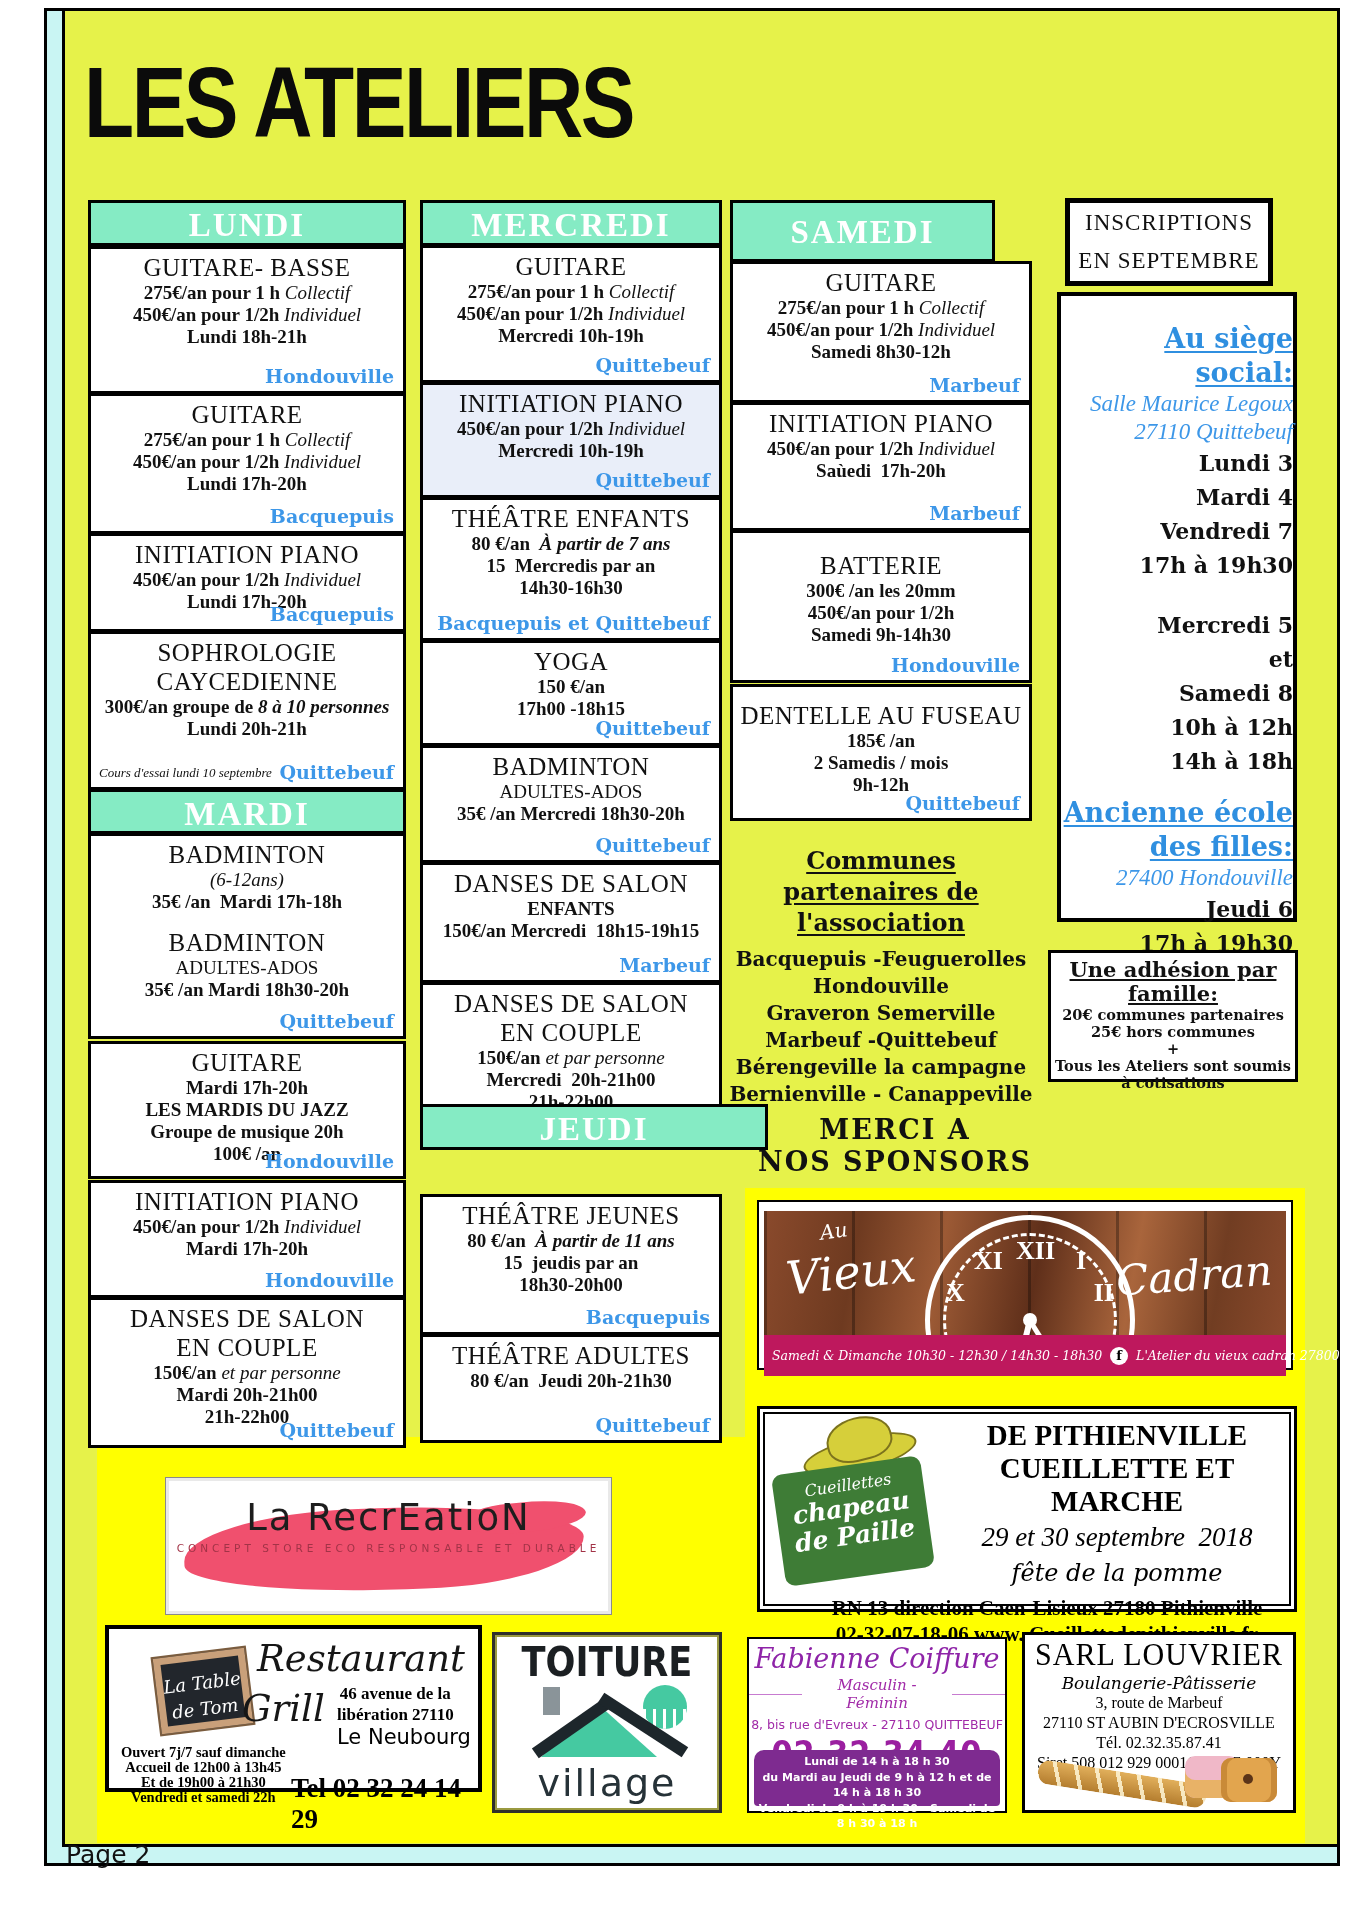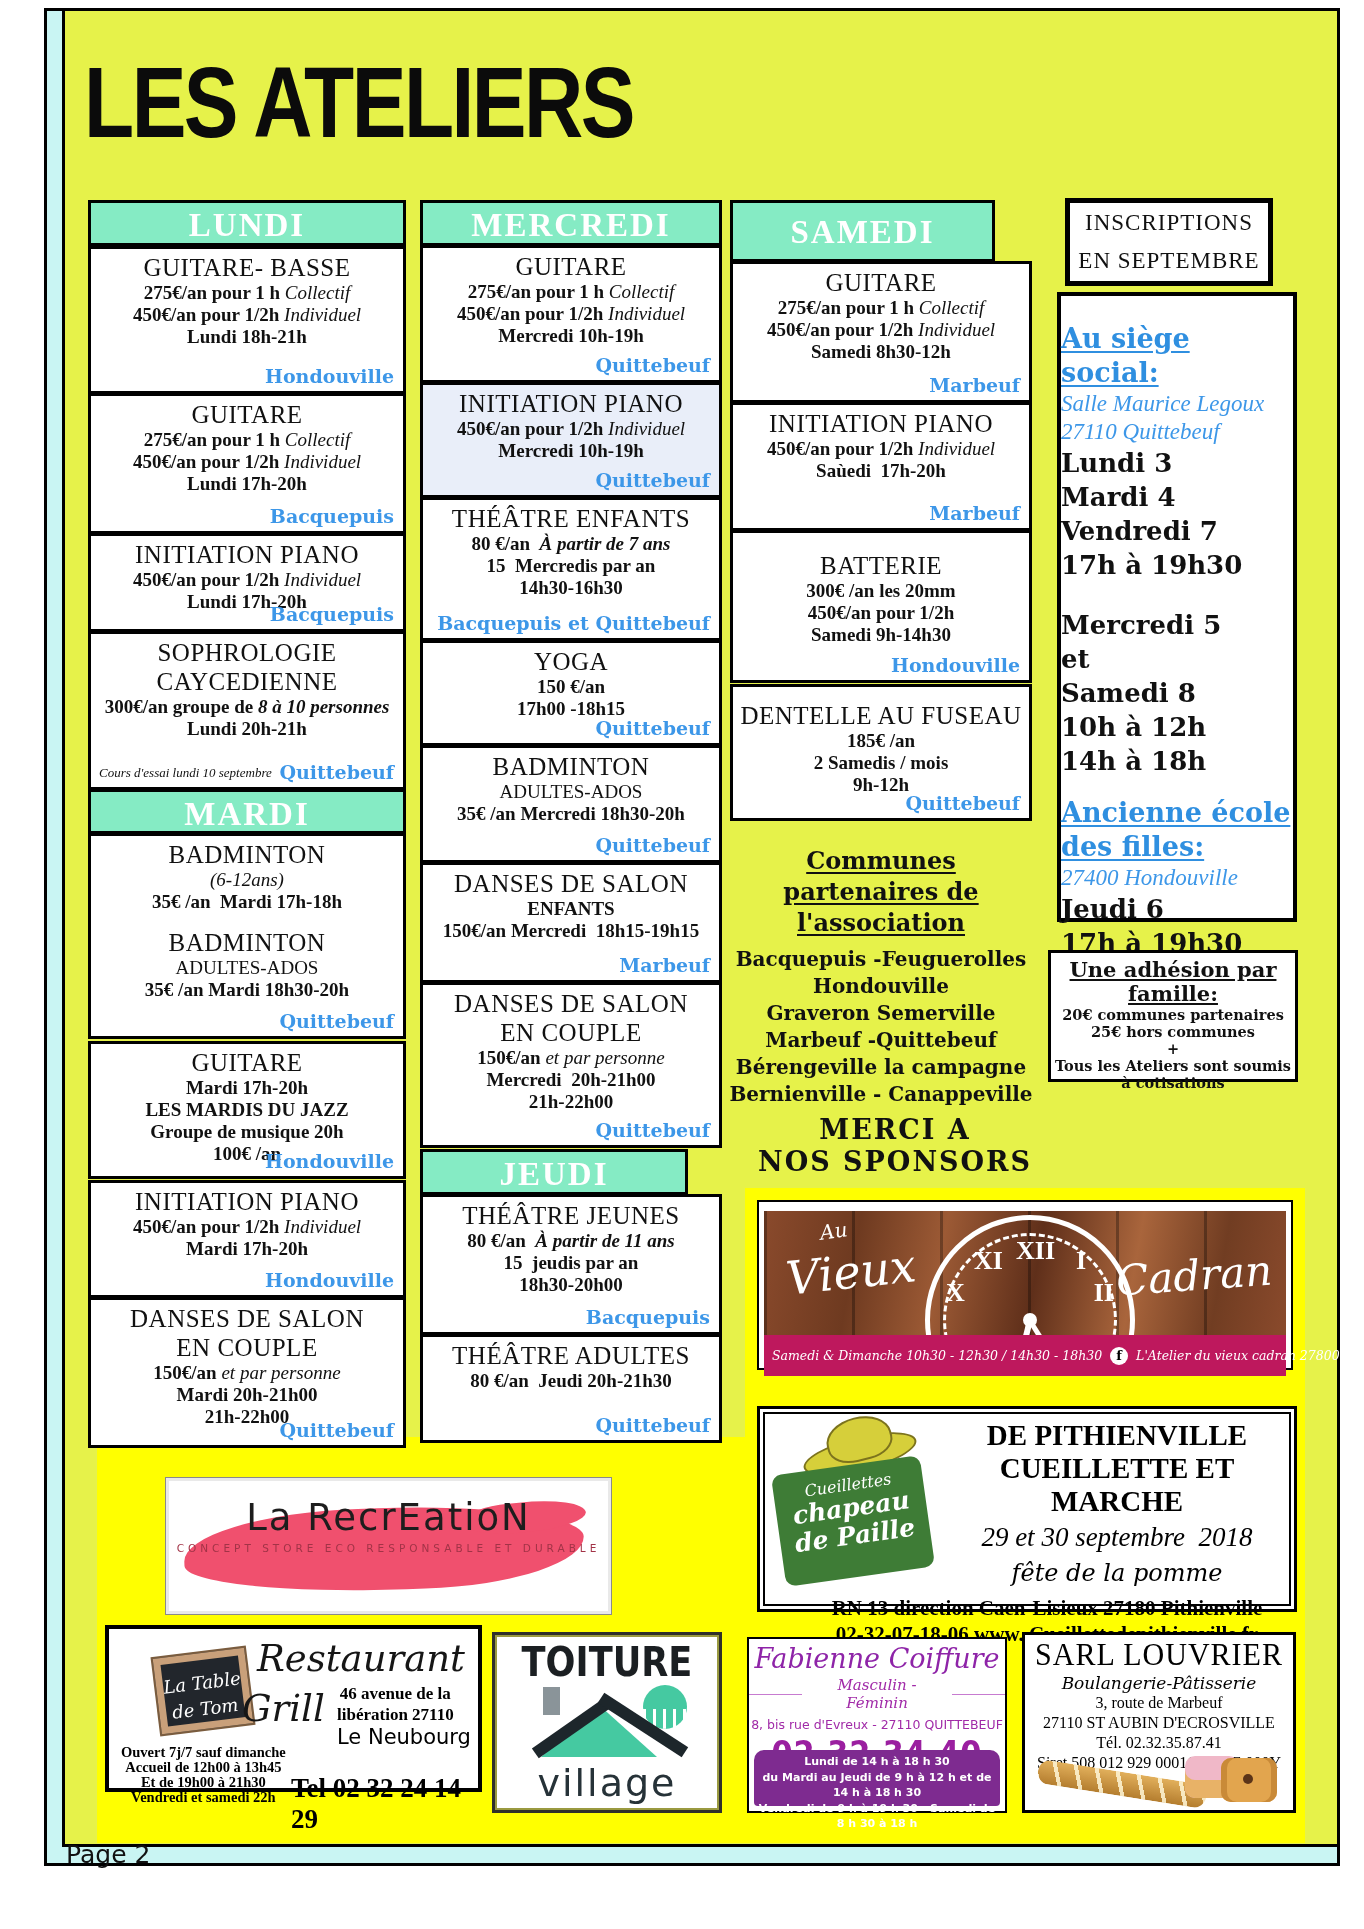--- a/index.html
+++ b/index.html
@@ -44,24 +44,24 @@
 
   
   .inscr-box{background:#fff;border:5px solid #000;}
   .inscr-box div{font-family:"Liberation Serif",serif;font-size:23px;line-height:36px;text-align:center;
         letter-spacing:1px;padding-top:2px;color:#111;}
   .white-box{background:#fff;border:4px solid #000;}
   .slab{font-family:"DejaVu Serif",serif;font-weight:bold;color:#111;}
   .blue-h{font-family:"DejaVu Serif",serif;font-weight:bold;color:#2f8fe0;
         text-decoration:underline;text-underline-offset:3px;}
   .blue-i{font-family:"Liberation Serif",serif;font-style:italic;color:#3d97e8;}
-  .siege{text-align:left;padding-top:26px;}
+  .siege{text-align:right;padding-top:26px;}
   .siege .h1{font-size:27px;line-height:34px;}
   .siege .ad{font-size:23px;line-height:28px;}
-  .siege .dl div{font-size:26px;line-height:34px;}
+  .siege .dl div{font-size:22px;line-height:34px;}
   .gap26{height:26px;} .gap18{height:18px;}
   .adh{text-align:center;padding-top:5px;background:#fff;border:3px solid #000;}
   .adh .hh div{font-size:21px;line-height:24px;text-decoration:underline;text-underline-offset:2px;}
   .adh .ll div{font-size:14.5px;line-height:17px;}
 
   
   .yellow{background:#ffff00;z-index:1;}
   .spz{z-index:3;}
 
   
@@ -339,21 +339,21 @@
       <div>DANSES DE SALON</div>
       <div>EN COUPLE</div>
     </div>
     <div class="cb">
       <div class="cl"><span class="s-b">150€/an </span><span class="s-i">et par personne</span></div>
       <div class="cl"><span class="s-b">Mercredi  20h-21h00</span></div>
       <div class="cl"><span class="s-b">21h-22h00</span></div>
     </div>
     <div class="cloc">Quittebeuf</div>
   </div>
-<div class="abs dayhdr" style="left:420px;top:1149px;width:268px;height:46px;">JEUDI</div>
+<div class="abs dayhdr" style="left:420px;top:1104px;width:348px;height:46px;">JEUDI</div>
 <div class="abs card" style="left:420px;top:1194px;width:302px;height:141px;">
     <div class="ct">
       <div>THÉÂTRE JEUNES</div>
     </div>
     <div class="cb">
       <div class="cl"><span class="s-b">80 €/an  </span><span class="s-bi">À partir de 11 ans</span></div>
       <div class="cl"><span class="s-b">15  jeudis par an</span></div>
       <div class="cl"><span class="s-b">18h30-20h00</span></div>
     </div>
     <div class="cloc">Bacquepuis</div>

